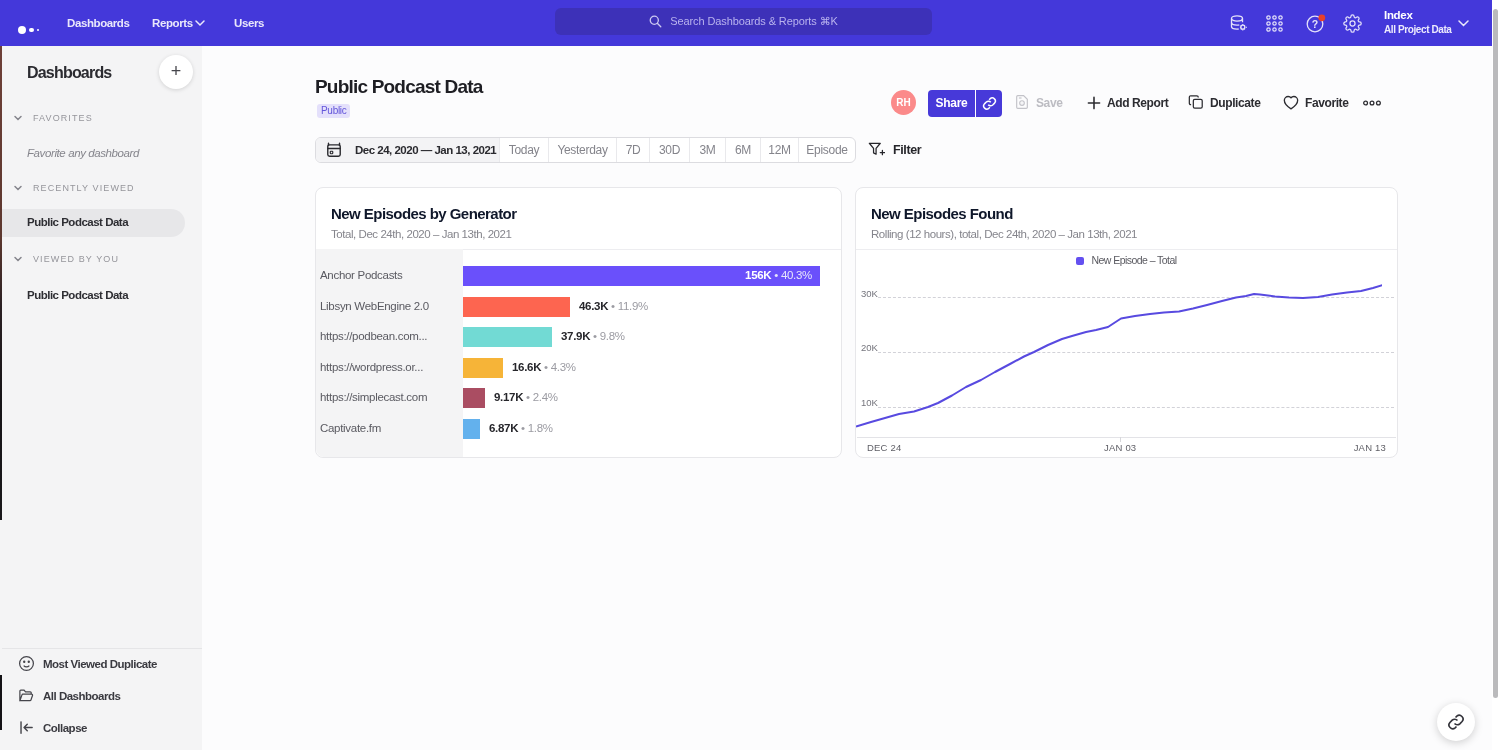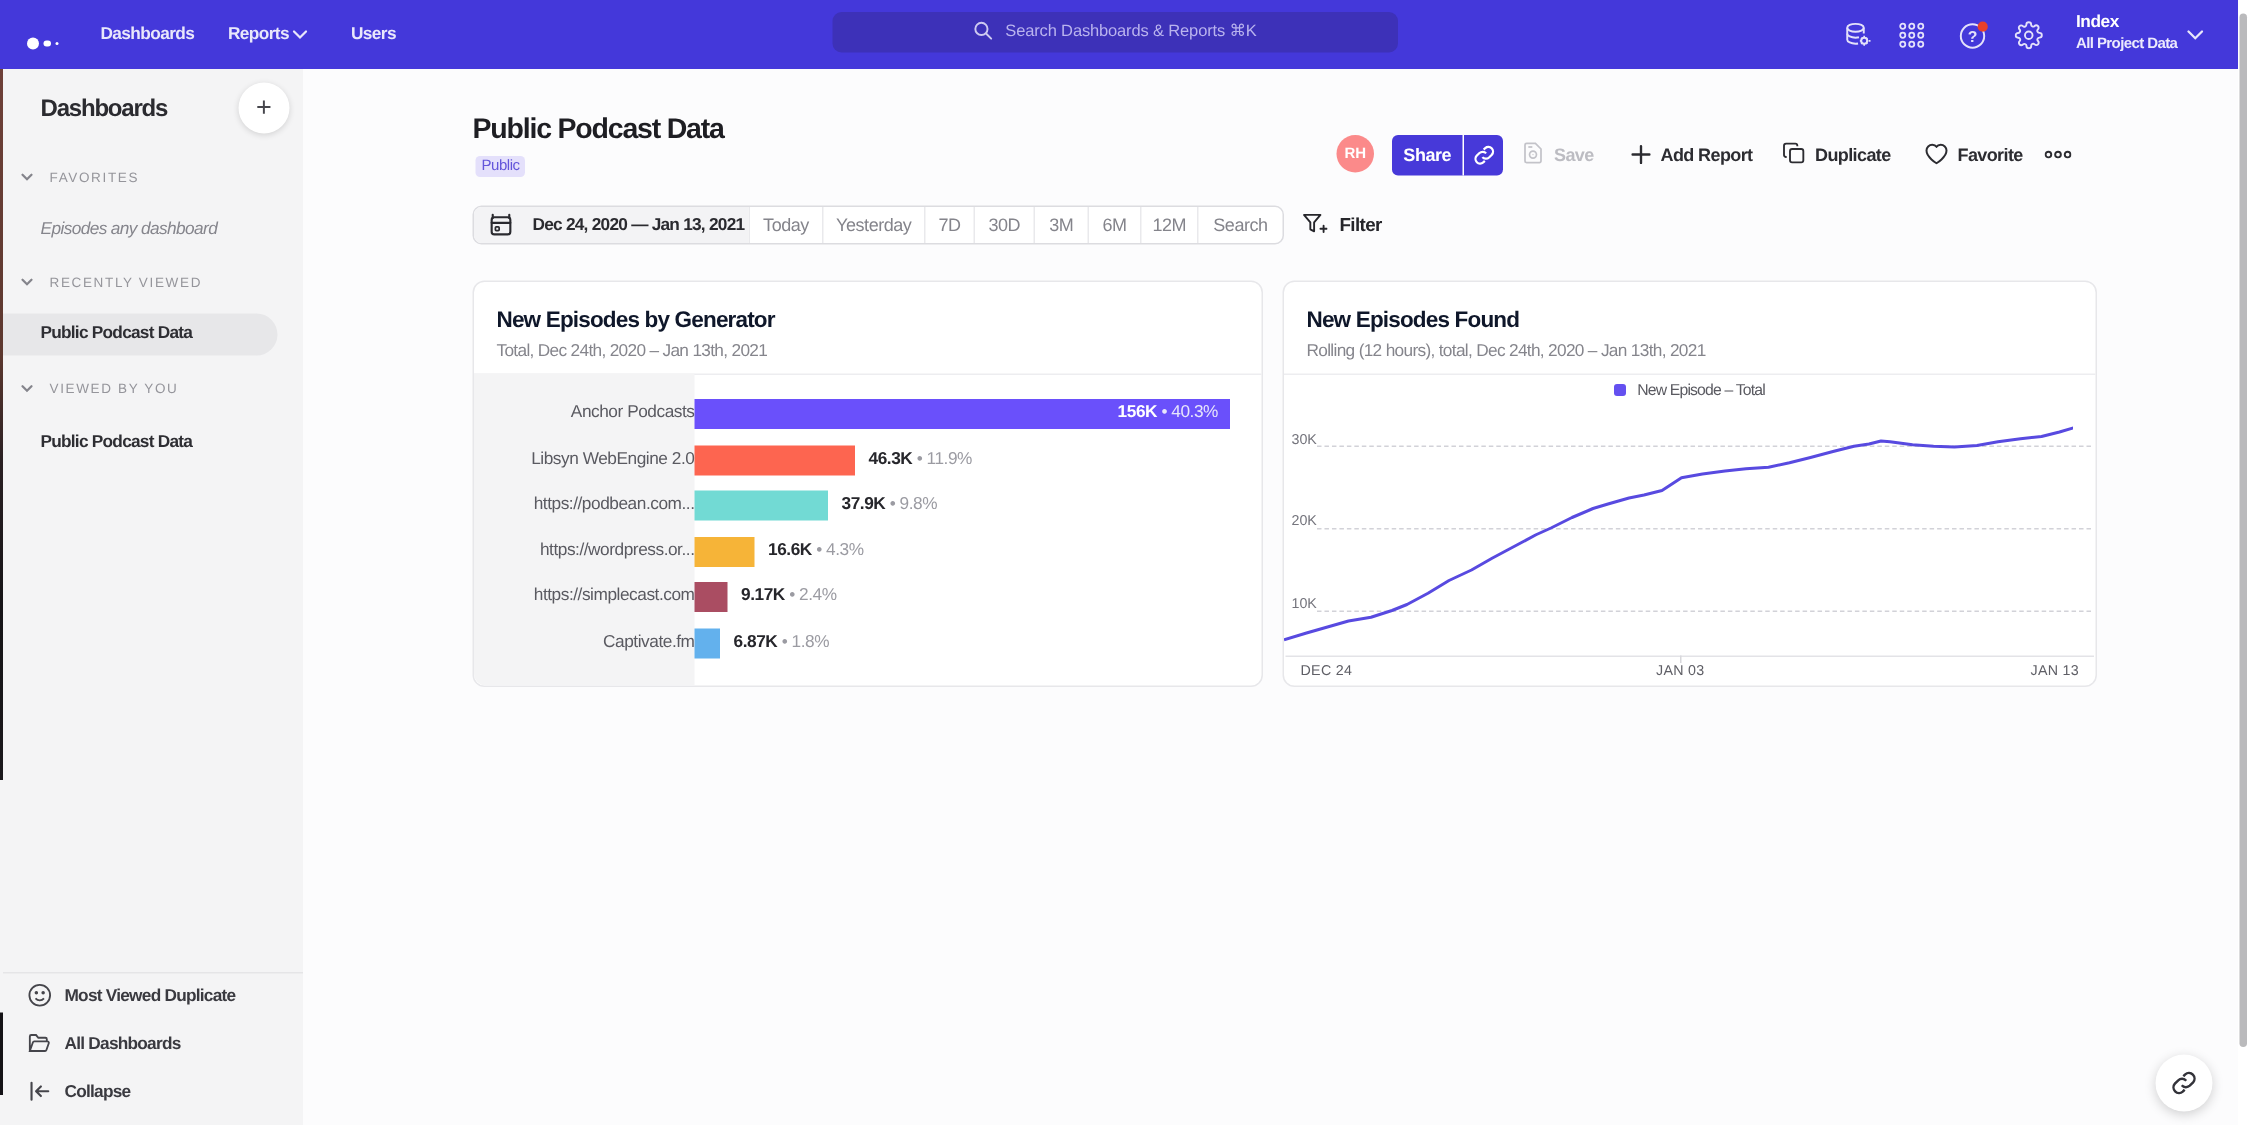--- a/index.html
+++ b/index.html
@@ -51,21 +51,21 @@
 #daterow .seg.first{background:#f3f3f5;color:#2a2a2f;font-weight:700;border-left:none;text-align:left;position:relative;font-size:11.5px;letter-spacing:-.5px}
 #filter{position:absolute;left:868px;top:138px;height:25px;line-height:25px;font-size:12.5px;font-weight:700;color:#26262b;letter-spacing:-.4px}
 
 .card{position:absolute;top:187px;height:271px;background:#fff;border:1px solid #e7e7ea;border-radius:8px}
 #card1{left:315px;width:527px}
 #card2{left:855px;width:543px}
 .ctitle{position:absolute;left:15px;top:17px;font-size:15px;font-weight:700;color:#0f172a;letter-spacing:-.55px}
 .csub{position:absolute;left:15px;top:40px;font-size:11.5px;color:#85858c;letter-spacing:-.45px}
 .chead{position:absolute;left:0;top:61px;width:100%;border-top:1px solid #ededf0}
 #labelpanel{position:absolute;left:0;top:61px;width:147px;height:208px;background:#f4f4f5;border-radius:0 0 0 8px}
-.blabel{position:absolute;font-size:11.5px;color:#5a5a61;text-align:right;width:131px;left:16px;letter-spacing:-.3px}
+.blabel{position:absolute;font-size:11.5px;color:#5a5a61;text-align:left;width:131px;left:4px;letter-spacing:-.3px}
 .bar{position:absolute;left:147px;height:20px}
 .bval{position:absolute;font-size:11.5px;white-space:nowrap;letter-spacing:-.3px}
 .bval b{color:#26262b;font-weight:700}
 .bval span{color:#9b9ba2}
 #bar1txt{position:absolute;color:#fff;font-size:11.5px;font-weight:700;text-align:right;letter-spacing:-.3px}
 #bar1txt span{color:#e7e5fb;font-weight:400}
 
 #legend{position:absolute;left:0;top:66px;width:100%;text-align:center;font-size:10.5px;color:#5a5a61;letter-spacing:-.55px}
 #legend i{display:inline-block;width:8px;height:8px;background:#6450f0;border-radius:2px;margin-right:7px;vertical-align:-1px}
 .ylab{position:absolute;left:5px;font-size:9.5px;color:#75757d}
@@ -144,21 +144,21 @@
 <div id="strip"></div>
 <div id="strip2"></div>
 
 <div id="side">
   <h1>Dashboards</h1>
   <div id="addbtn">+</div>
   <svg class="schev" style="top:67px" width="10" height="10" viewBox="0 0 10 10">
       <path d="M2 3.5l3 3 3-3" stroke="#85858c" stroke-width="1.5" fill="none" stroke-linecap="round"></path>
     </svg>
   <div class="shead" style="top:67px">FAVORITES</div>
-  <div class="sitem" style="top:101px;font-style:italic;color:#85858c;font-size:11.5px">Episodes any dashboard</div>
+  <div class="sitem" style="top:101px;font-style:italic;color:#85858c;font-size:11.5px">Favorite any dashboard</div>
   <svg class="schev" style="top:137px" width="10" height="10" viewBox="0 0 10 10">
       <path d="M2 3.5l3 3 3-3" stroke="#85858c" stroke-width="1.5" fill="none" stroke-linecap="round"></path>
     </svg>
   <div class="shead" style="top:137px">RECENTLY VIEWED</div>
   <div id="selrow"></div>
   <div class="sitem b" style="top:170px">Public Podcast Data</div>
   <svg class="schev" style="top:208px" width="10" height="10" viewBox="0 0 10 10">
       <path d="M2 3.5l3 3 3-3" stroke="#85858c" stroke-width="1.5" fill="none" stroke-linecap="round"></path>
     </svg>
   <div class="shead" style="top:208px">VIEWED BY YOU</div>
@@ -227,21 +227,21 @@
         <path d="M2.8 1.4v2.4M15.2 1.4v2.4M2 7.4h14" stroke-linecap="round"></path>
         <rect x="4.8" y="10.4" width="2.8" height="2.8" rx=".7" stroke-width="1.3"></rect>
       </svg>Dec 24, 2020 — Jan 13, 2021</div>
   <div class="seg" style="width:49px">Today</div>
   <div class="seg" style="width:68px">Yesterday</div>
   <div class="seg" style="width:33px">7D</div>
   <div class="seg" style="width:40px">30D</div>
   <div class="seg" style="width:36px">3M</div>
   <div class="seg" style="width:35px">6M</div>
   <div class="seg" style="width:38px">12M</div>
-  <div class="seg" style="width:57px">Search</div>
+  <div class="seg" style="width:57px">Episode</div>
 </div>
 <div id="filter"><svg width="17" height="16" viewBox="0 0 20 19" fill="none" stroke="#26262b" stroke-width="1.5" style="vertical-align:-3.5px;margin-right:8px">
       <path d="M1.5 1.5h13l-5 6v7l-3-1.6V7.5z" stroke-linejoin="round"></path>
       <path d="M14.5 12.5h5M17 10v5" stroke-linecap="round"></path>
     </svg>Filter</div>
 
 <div class="card" id="card1">
   <div class="ctitle">New Episodes by Generator</div>
   <div class="csub">Total, Dec 24th, 2020 – Jan 13th, 2021</div>
   <div class="chead"></div>

